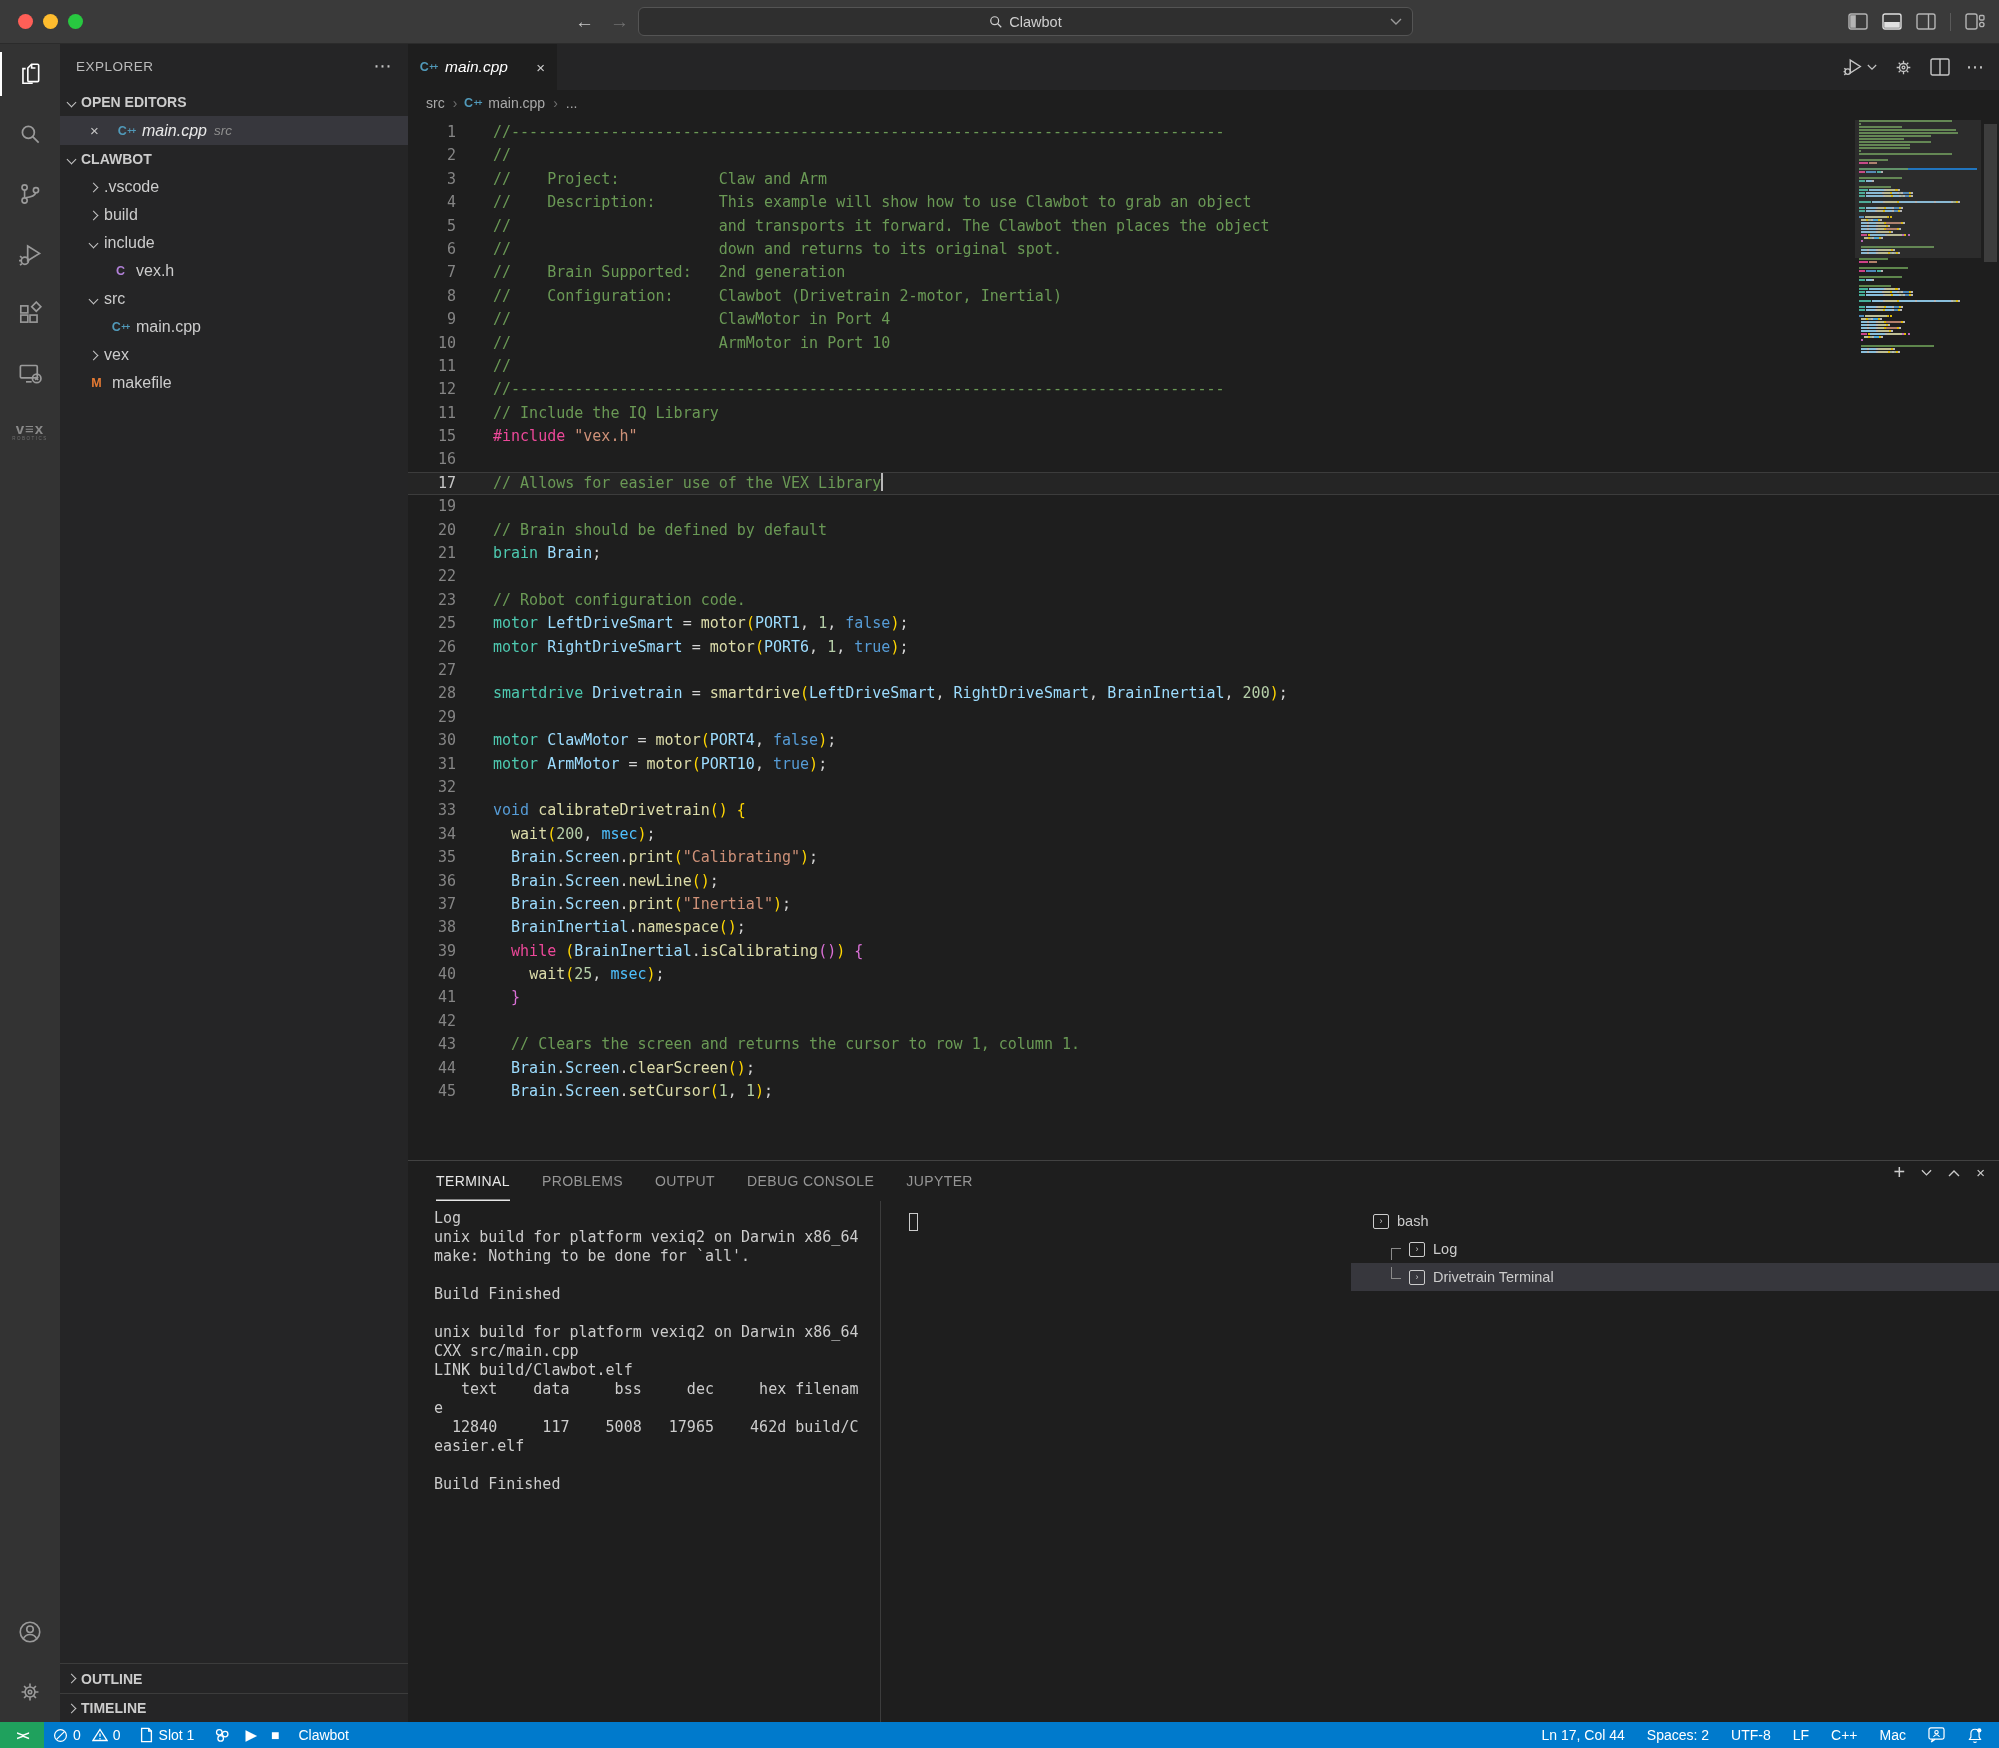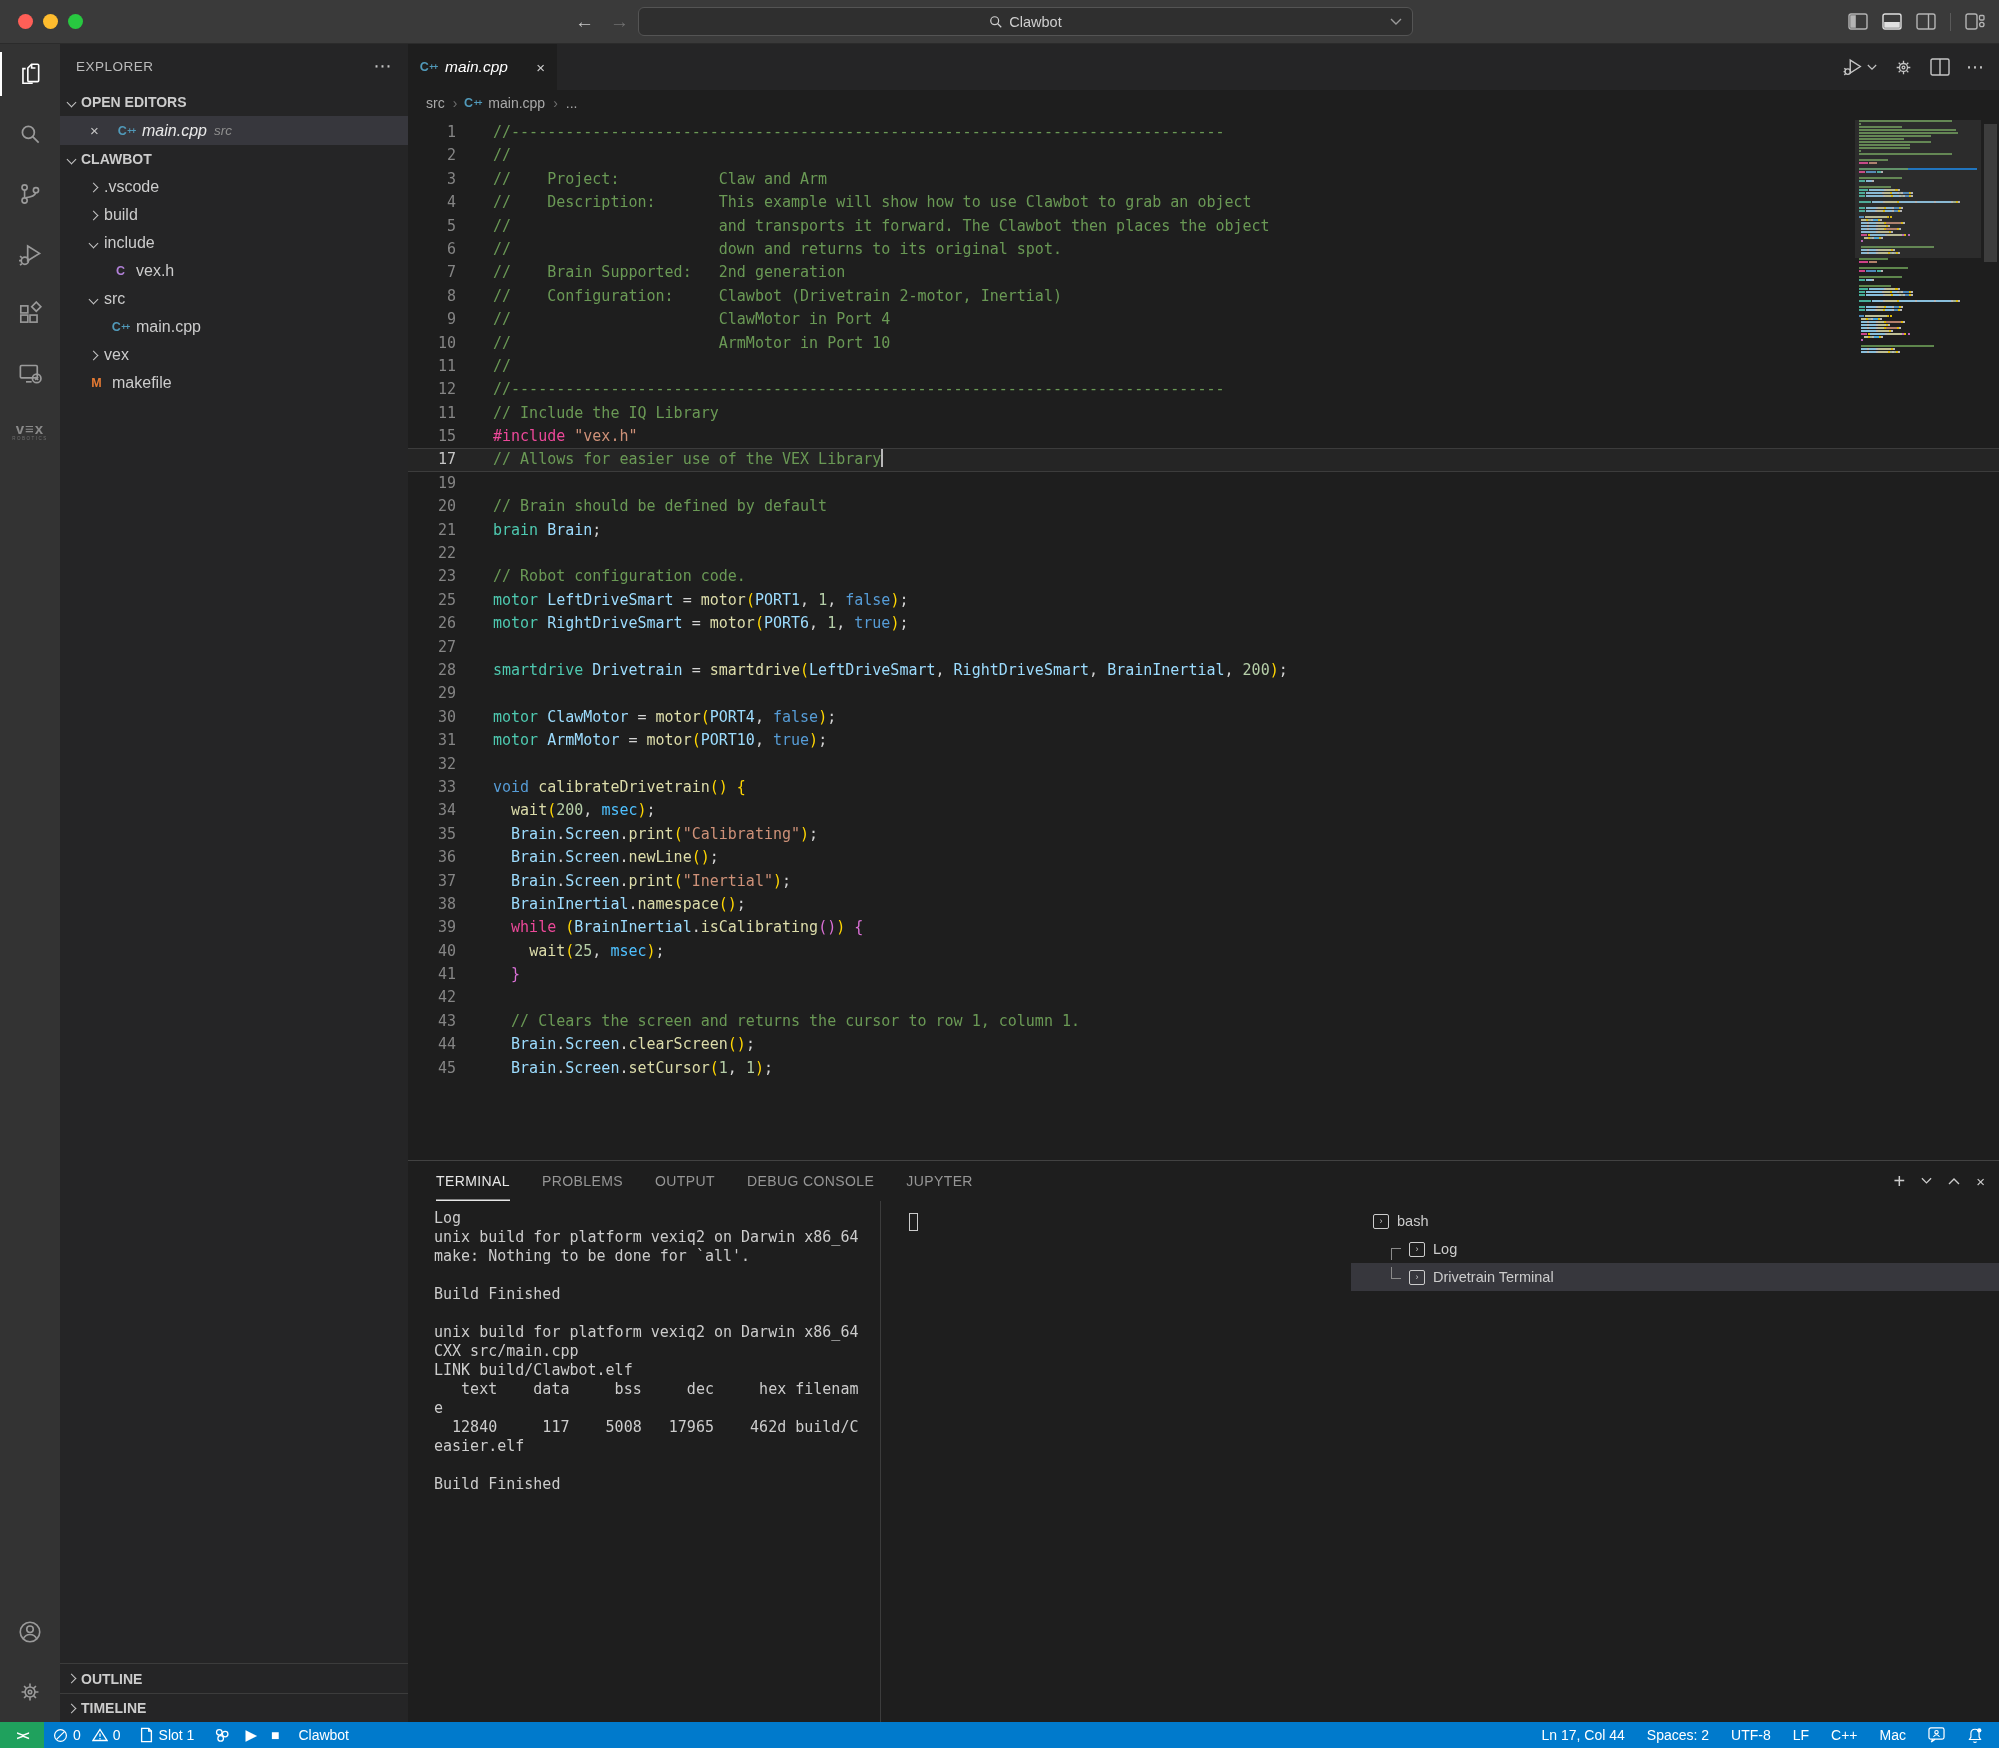--- a/index.html
+++ b/index.html
@@ -78,21 +78,21 @@
   
   .minimap{position:absolute;top:4px;right:22px;width:118px}
   .mm-line{height:2px;margin-bottom:1px;font-size:0;white-space:nowrap}
   .mm-seg{display:inline-block;height:2px;background:currentColor;opacity:.85}
   .mm-cur{background:#1271c4}
   .mm-viewport{position:absolute;top:0;left:-4px;right:-4px;background:rgba(150,150,150,.12)}
   .vscroll{position:absolute;top:8px;right:2px;width:13px;height:138px;background:rgba(121,121,121,.35)}
 
   
   .panel{height:562px;flex:none;border-top:1px solid #424242;display:flex;flex-direction:column;background:#1e1e1e}
-  .panel-header{height:40px;flex:none;display:flex;align-items:center;padding:0 14px 0 28px;position:relative}
+  .panel-header{height:40px;flex:none;display:flex;align-items:flex-start;padding:0 14px 0 28px;position:relative}
   .panel-tabs{display:flex;gap:32px;font-size:14px;letter-spacing:.4px;color:#969696}
   .ptab{height:40px;display:flex;align-items:center}
   .ptab.active{color:#e7e7e7;box-shadow:inset 0 -1.5px 0 #e7e7e7}
   .panel-actions{margin-left:auto;display:flex;align-items:center;gap:16px;color:#cccccc;font-size:15px}
   .panel-actions .plus{font-size:20px;font-weight:300}
   .panel-body{flex:1;display:flex;min-height:0}
   .term-pane{width:472px;flex:none;padding:8px 0 0 26px;font-family:"DejaVu Sans Mono","Liberation Mono",monospace;font-size:15px;line-height:19px;color:#cccccc}
   .t-line{white-space:pre;min-height:19px}
   .pane-divider{width:1px;background:#3c3c3c;flex:none}
   .term-pane2{width:470px;flex:none;padding:12px 0 0 28px}
@@ -339,20 +339,21 @@
           <div class="code-line"><span class="ln">5</span><span class="lc"><span class="tk-cm">//                       and transports it forward. The Clawbot then places the object</span></span></div>
           <div class="code-line"><span class="ln">6</span><span class="lc"><span class="tk-cm">//                       down and returns to its original spot.</span></span></div>
           <div class="code-line"><span class="ln">7</span><span class="lc"><span class="tk-cm">//    Brain Supported:   2nd generation</span></span></div>
           <div class="code-line"><span class="ln">8</span><span class="lc"><span class="tk-cm">//    Configuration:     Clawbot (Drivetrain 2-motor, Inertial)</span></span></div>
           <div class="code-line"><span class="ln">9</span><span class="lc"><span class="tk-cm">//                       ClawMotor in Port 4</span></span></div>
           <div class="code-line"><span class="ln">10</span><span class="lc"><span class="tk-cm">//                       ArmMotor in Port 10</span></span></div>
           <div class="code-line"><span class="ln">11</span><span class="lc"><span class="tk-cm">//</span></span></div>
           <div class="code-line"><span class="ln">12</span><span class="lc"><span class="tk-cm">//-------------------------------------------------------------------------------</span></span></div>
           <div class="code-line"><span class="ln">11</span><span class="lc"><span class="tk-cm">// Include the IQ Library</span></span></div>
           <div class="code-line"><span class="ln">15</span><span class="lc"><span class="tk-kw">#include</span><span class="tk-df"> </span><span class="tk-st">"vex.h"</span></span></div>
+          <div class="code-line"><span class="ln">16</span><span class="lc"></span></div>
           <div class="code-line active"><span class="ln">17</span><span class="lc"><span class="tk-cm">// Allows for easier use of the VEX Library</span><span class="caret"></span></span></div>
           <div class="code-line"><span class="ln">19</span><span class="lc"></span></div>
           <div class="code-line"><span class="ln">20</span><span class="lc"><span class="tk-cm">// Brain should be defined by default</span></span></div>
           <div class="code-line"><span class="ln">21</span><span class="lc"><span class="tk-ty">brain</span><span class="tk-df"> </span><span class="tk-vb">Brain</span><span class="tk-df">;</span></span></div>
           <div class="code-line"><span class="ln">22</span><span class="lc"></span></div>
           <div class="code-line"><span class="ln">23</span><span class="lc"><span class="tk-cm">// Robot configuration code.</span></span></div>
           <div class="code-line"><span class="ln">25</span><span class="lc"><span class="tk-ty">motor</span><span class="tk-df"> </span><span class="tk-vb">LeftDriveSmart</span><span class="tk-df"> = </span><span class="tk-fn">motor</span><span class="tk-g">(</span><span class="tk-vb">PORT1</span><span class="tk-df">, </span><span class="tk-nm">1</span><span class="tk-df">, </span><span class="tk-nb">false</span><span class="tk-g">)</span><span class="tk-df">;</span></span></div>
           <div class="code-line"><span class="ln">26</span><span class="lc"><span class="tk-ty">motor</span><span class="tk-df"> </span><span class="tk-vb">RightDriveSmart</span><span class="tk-df"> = </span><span class="tk-fn">motor</span><span class="tk-g">(</span><span class="tk-vb">PORT6</span><span class="tk-df">, </span><span class="tk-nm">1</span><span class="tk-df">, </span><span class="tk-nb">true</span><span class="tk-g">)</span><span class="tk-df">;</span></span></div>
           <div class="code-line"><span class="ln">27</span><span class="lc"></span></div>
           <div class="code-line"><span class="ln">28</span><span class="lc"><span class="tk-ty">smartdrive</span><span class="tk-df"> </span><span class="tk-vb">Drivetrain</span><span class="tk-df"> = </span><span class="tk-fn">smartdrive</span><span class="tk-g">(</span><span class="tk-vb">LeftDriveSmart</span><span class="tk-df">, </span><span class="tk-vb">RightDriveSmart</span><span class="tk-df">, </span><span class="tk-vb">BrainInertial</span><span class="tk-df">, </span><span class="tk-nm">200</span><span class="tk-g">)</span><span class="tk-df">;</span></span></div>

